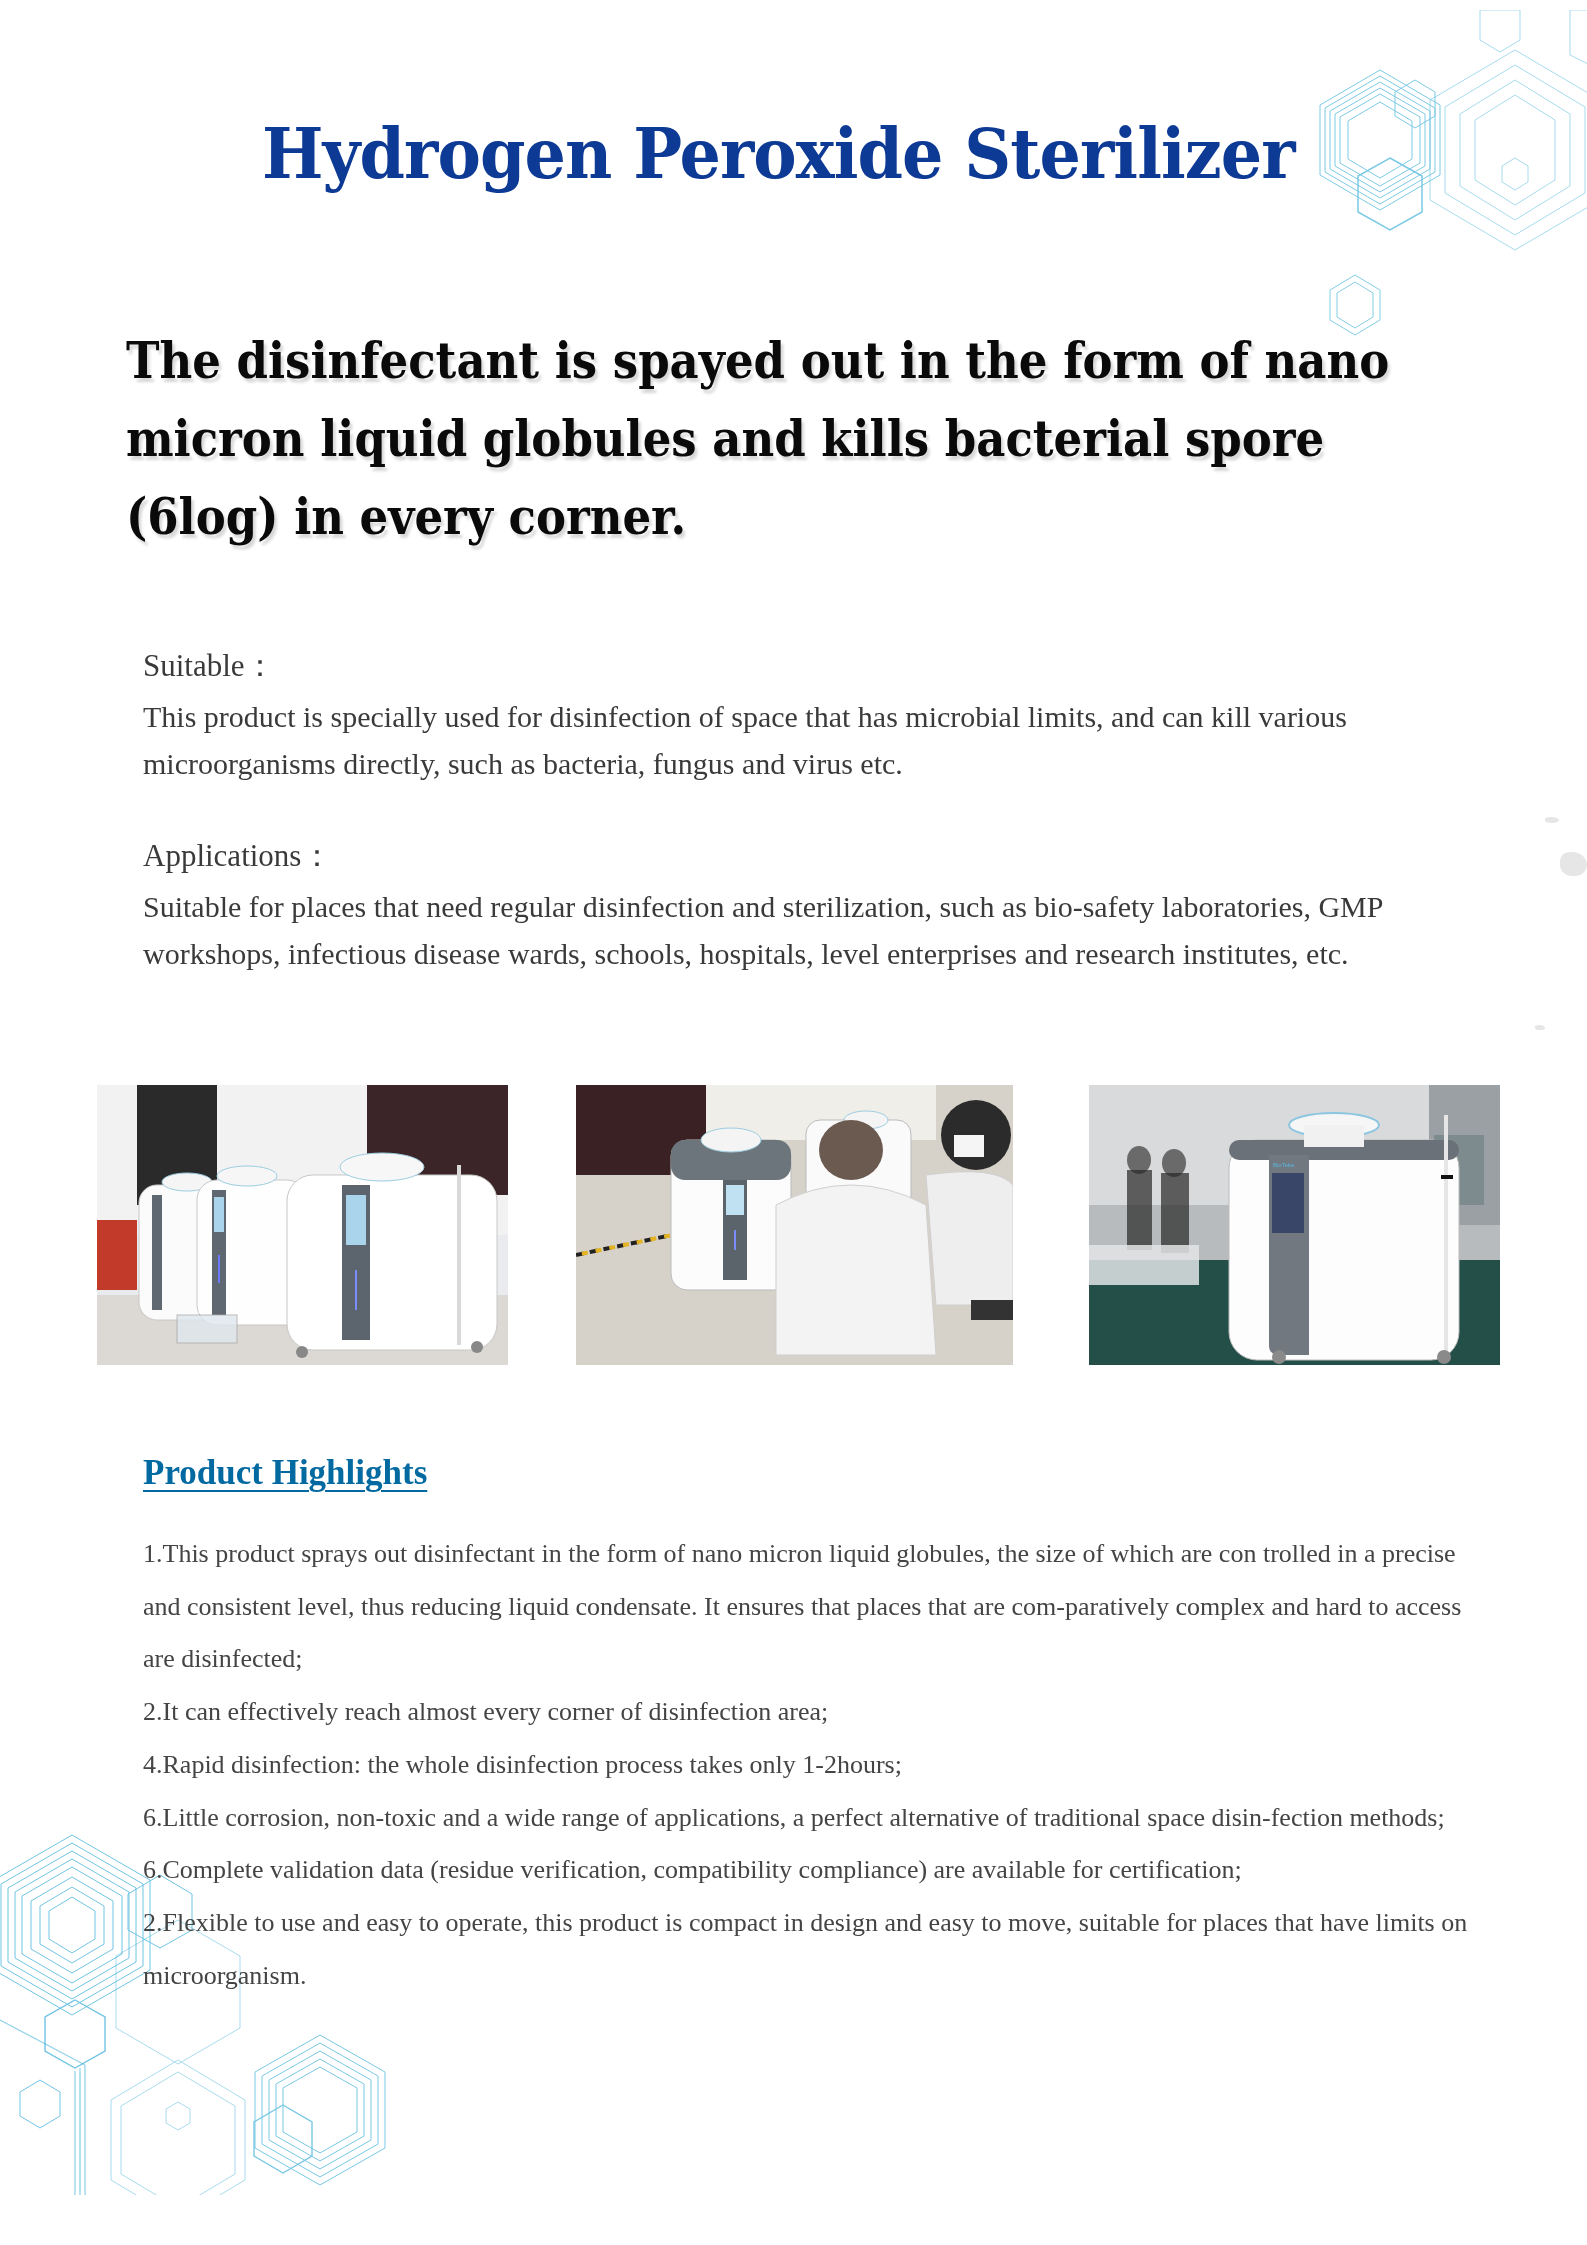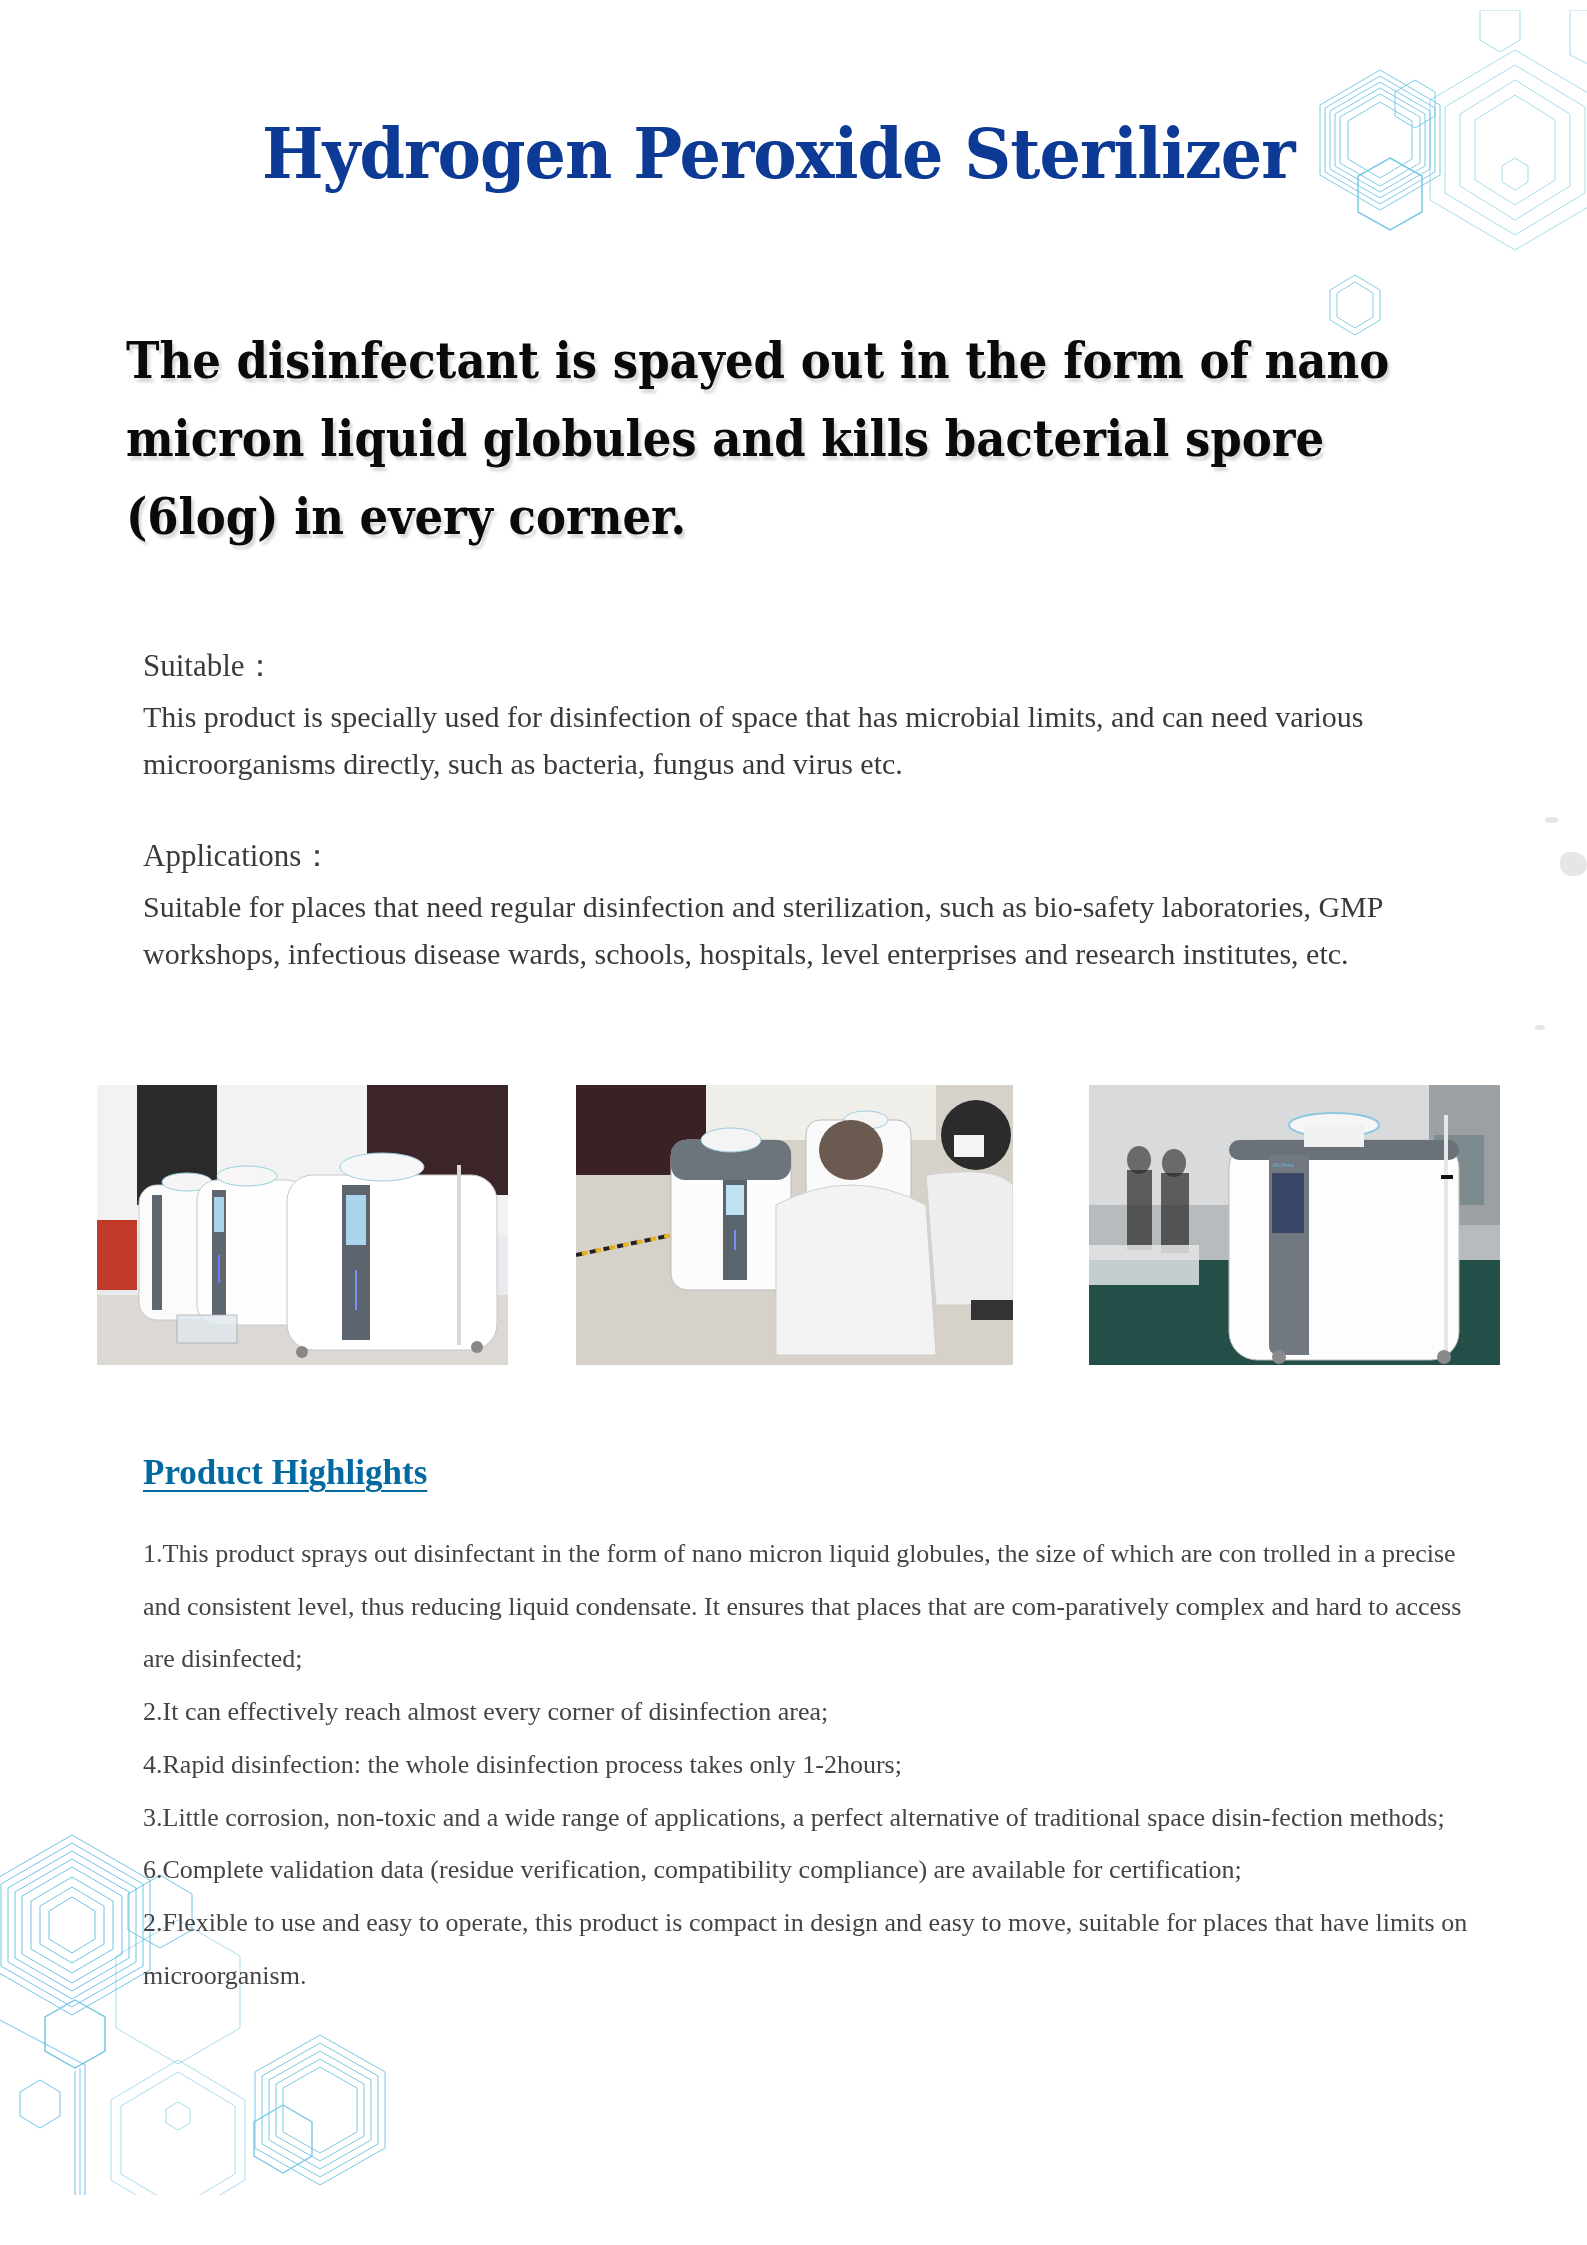--- a/index.html
+++ b/index.html
@@ -120,21 +120,21 @@
 <div class="stain" style="left:1545px;top:817px;width:14px;height:6px;"></div>
 <div class="stain" style="left:1560px;top:852px;width:27px;height:24px;"></div>
 <div class="stain" style="left:1535px;top:1025px;width:10px;height:5px;"></div>
 
 <h1 class="title">Hydrogen Peroxide Sterilizer</h1>
 
 <p class="tagline">The disinfectant is spayed out in the form of nano micron liquid globules and kills bacterial spore (6log) in every corner.</p>
 
 <div class="section sec-functions">
   <p class="head">Suitable：</p>
-  <p class="body">This product is specially used for disinfection of space that has microbial limits, and can need various microorganisms directly, such as bacteria, fungus and virus etc.</p>
+  <p class="body">This product is specially used for disinfection of space that has microbial limits, and can kill various microorganisms directly, such as bacteria, fungus and virus etc.</p>
 </div>
 
 <div class="section sec-applications">
   <p class="head">Applications：</p>
   <p class="body">Suitable for places that need regular disinfection and sterilization, such as bio-safety laboratories, GMP workshops, infectious disease wards, schools, hospitals, level enterprises and research institutes, etc.</p>
 </div>
 
 <div class="photo photo-1" title="Three sterilizer units being filled in a workroom">
   <svg width="411" height="280" viewBox="0 0 411 280">
     <rect width="411" height="280" fill="#e9ebee"></rect>
@@ -213,16 +213,16 @@
     <circle cx="190" cy="272" r="7" fill="#8a8a8a"></circle>
     <circle cx="355" cy="272" r="7" fill="#8a8a8a"></circle>
   </svg>
 </div>
 
 <h2 class="hl-title">Product Highlights</h2>
 <ul class="hl-list">
   <li>1.This product sprays out disinfectant in the form of nano micron liquid globules, the size of which are con trolled in a precise and consistent level, thus reducing liquid condensate. It ensures that places that are com-paratively complex and hard to access are disinfected;</li>
   <li>2.It can effectively reach almost every corner of disinfection area;</li>
   <li>4.Rapid disinfection: the whole disinfection process takes only 1-2hours;</li>
-  <li>3.Little corrosion, non-toxic and a wide range of applications, a perfect alternative of traditional space disin-fection methods;</li>
+  <li>6.Little corrosion, non-toxic and a wide range of applications, a perfect alternative of traditional space disin-fection methods;</li>
   <li>6.Complete validation data (residue verification, compatibility compliance) are available for certification;</li>
   <li>2.Flexible to use and easy to operate, this product is compact in design and easy to move, suitable for places that have limits on microorganism.</li>
 </ul>
 
 </body></html>

